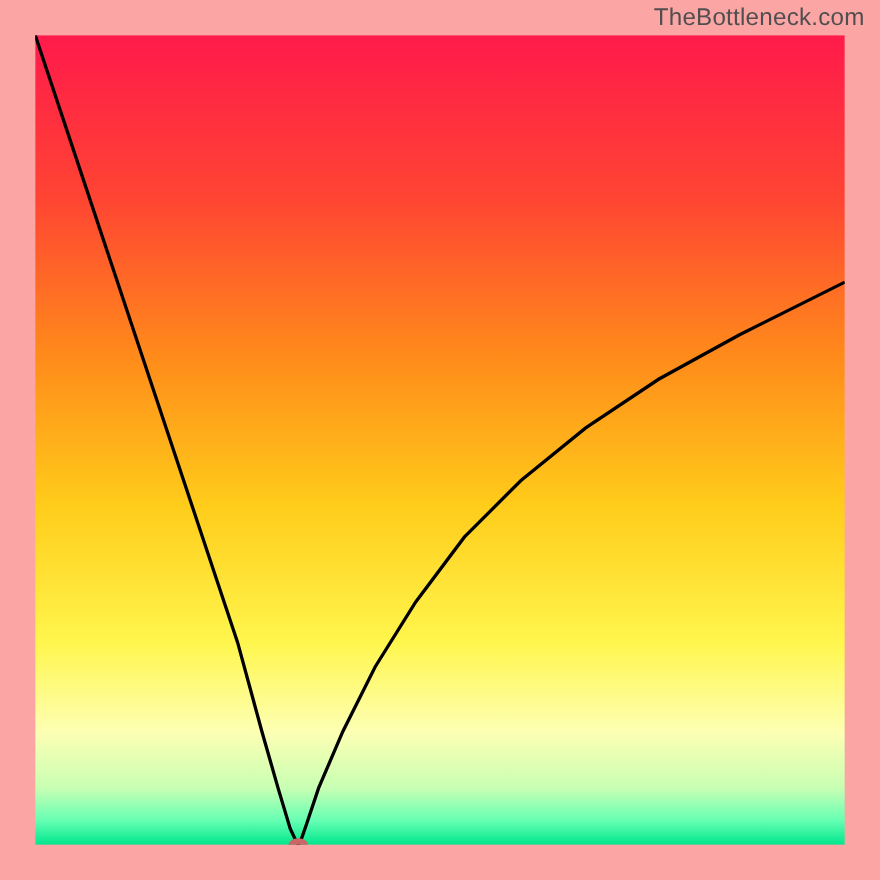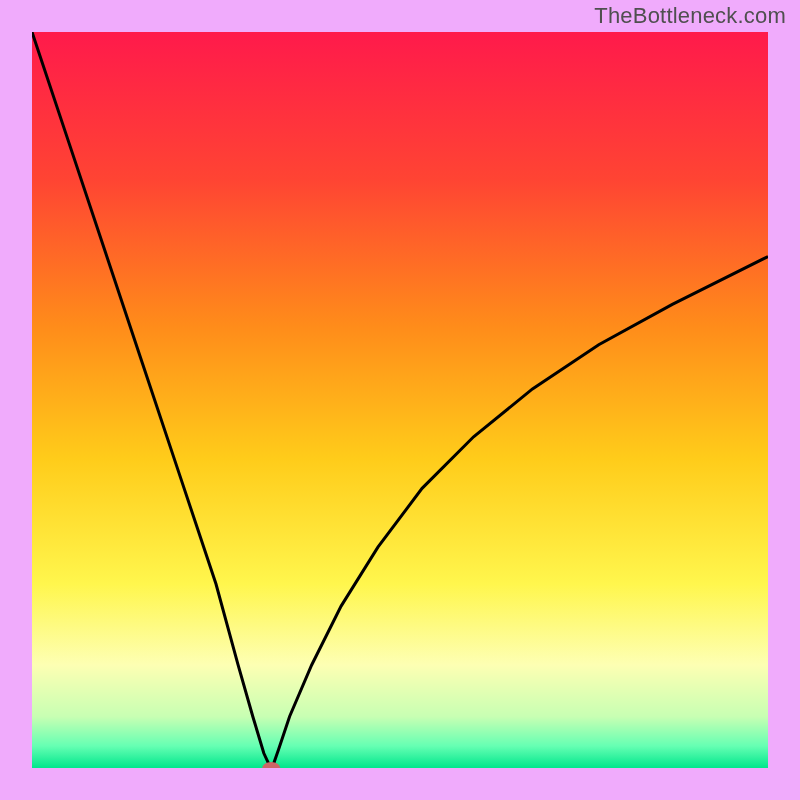--- a/index.html
+++ b/index.html
@@ -10,21 +10,21 @@
     background: #000;
     overflow: hidden;
     font-family: Arial, Helvetica, sans-serif;
   }
   .frame {
     position: absolute;
     top: 0;
     left: 0;
     width: 800px;
     height: 800px;
-    background: #f0abfc;
+    background: #fca5a5;
   }
   .watermark {
     position: absolute;
     top: 3px;
     right: 14px;
     color: #4f4f4f;
     font-size: 22px;
     font-weight: 500;
     letter-spacing: 0.2px;
     z-index: 5;

